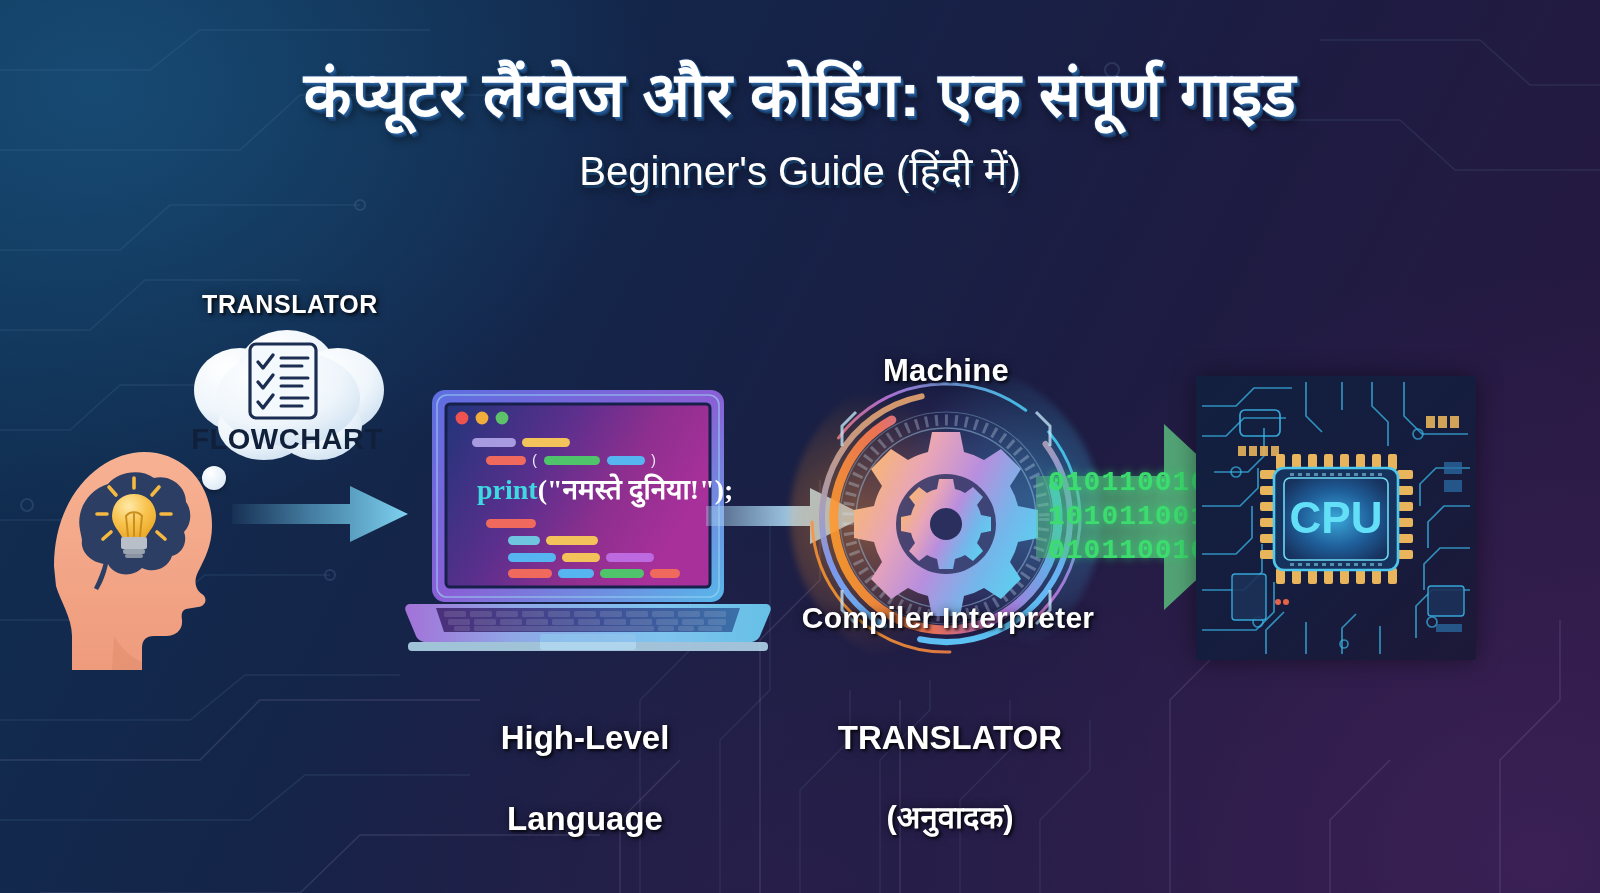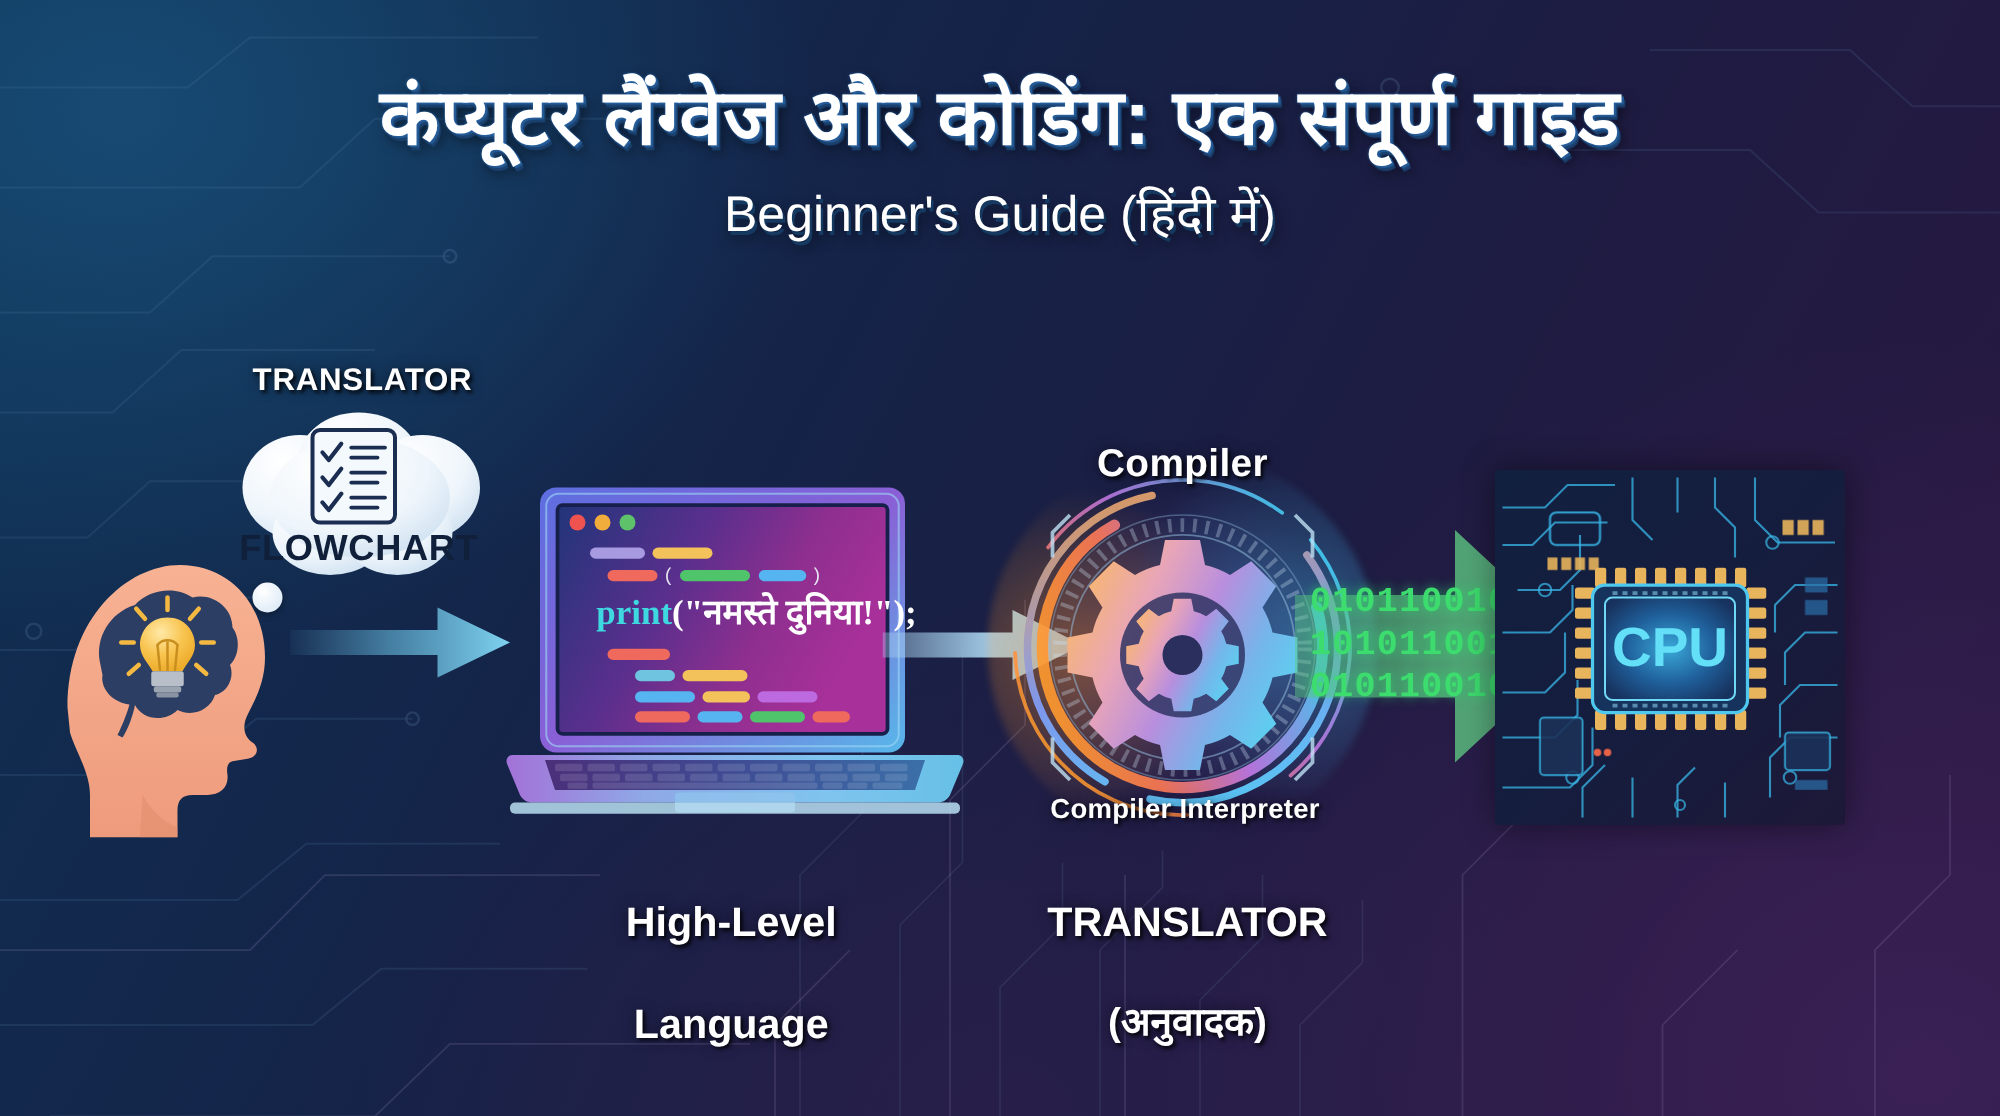--- a/index.html
+++ b/index.html
@@ -78,21 +78,21 @@
     background:
       radial-gradient(circle at 22% 52%, rgba(255,150,40,.40) 0%, rgba(255,150,40,0) 46%),
       radial-gradient(circle at 80% 45%, rgba(70,200,255,.38) 0%, rgba(70,200,255,0) 48%),
       radial-gradient(circle at 50% 50%, rgba(150,90,220,.22) 0%, rgba(150,90,220,0) 60%);
     filter:blur(3px);
   }
   .compiler-top {
     top:352px; left:800px; width:292px; font-size:31px; letter-spacing:.3px;
   }
   .ci-bottom {
-    top:634px; left:758px; width:380px; font-size:22px; letter-spacing:.2px;
+    top:600px; left:758px; width:380px; font-size:30px; letter-spacing:.2px;
   }
 
   
   #binarrow { position:absolute; left:1036px; top:424px; width:228px; height:186px; }
   .bin-text {
     position:absolute; left:1048px; top:466px; width:210px;
     font-family:"Liberation Mono","DejaVu Sans Mono",monospace;
     font-size:28px; font-weight:bold; line-height:1.22;
     color:#3ddc6e; letter-spacing:1px; white-space:pre;
     text-shadow:0 0 9px rgba(45,220,110,.75);
@@ -432,21 +432,21 @@
         M -7,-44 L 7,-44 L 9,-34 A 34 34 0 0 1 19,-30 L 27,-36 L 37,-26 L 31,-18
         A 34 34 0 0 1 35,-8 L 45,-6 L 45,8 L 35,10 A 34 34 0 0 1 31,20 L 37,28
         L 27,38 L 19,32 A 34 34 0 0 1 9,36 L 7,46 L -7,46 L -9,36
         A 34 34 0 0 1 -19,32 L -27,38 L -37,28 L -31,20 A 34 34 0 0 1 -35,10
         L -45,8 L -45,-6 L -35,-8 A 34 34 0 0 1 -31,-18 L -37,-26 L -27,-36
         L -19,-30 A 34 34 0 0 1 -9,-34 Z" transform="translate(0,5)"></path>
       <circle cx="0" cy="6" r="16" fill="#2a2f5e"></circle>
     </g>
   </svg>
 
-  <div class="cap compiler-top">Compiler</div>
+  <div class="cap compiler-top">Machine</div>
   <div class="cap ci-bottom">Compiler  Interpreter</div>
 
   <svg id="binarrow" viewBox="0 0 228 186">
     <defs>
       <linearGradient id="bg1" x1="0" y1="0" x2="1" y2="0">
         <stop offset="0%" stop-color="#5ac87f" stop-opacity="0.45"></stop>
         <stop offset="55%" stop-color="#5fcd84" stop-opacity="0.75"></stop>
         <stop offset="100%" stop-color="#6ad48f" stop-opacity="0.85"></stop>
       </linearGradient>
     </defs>

